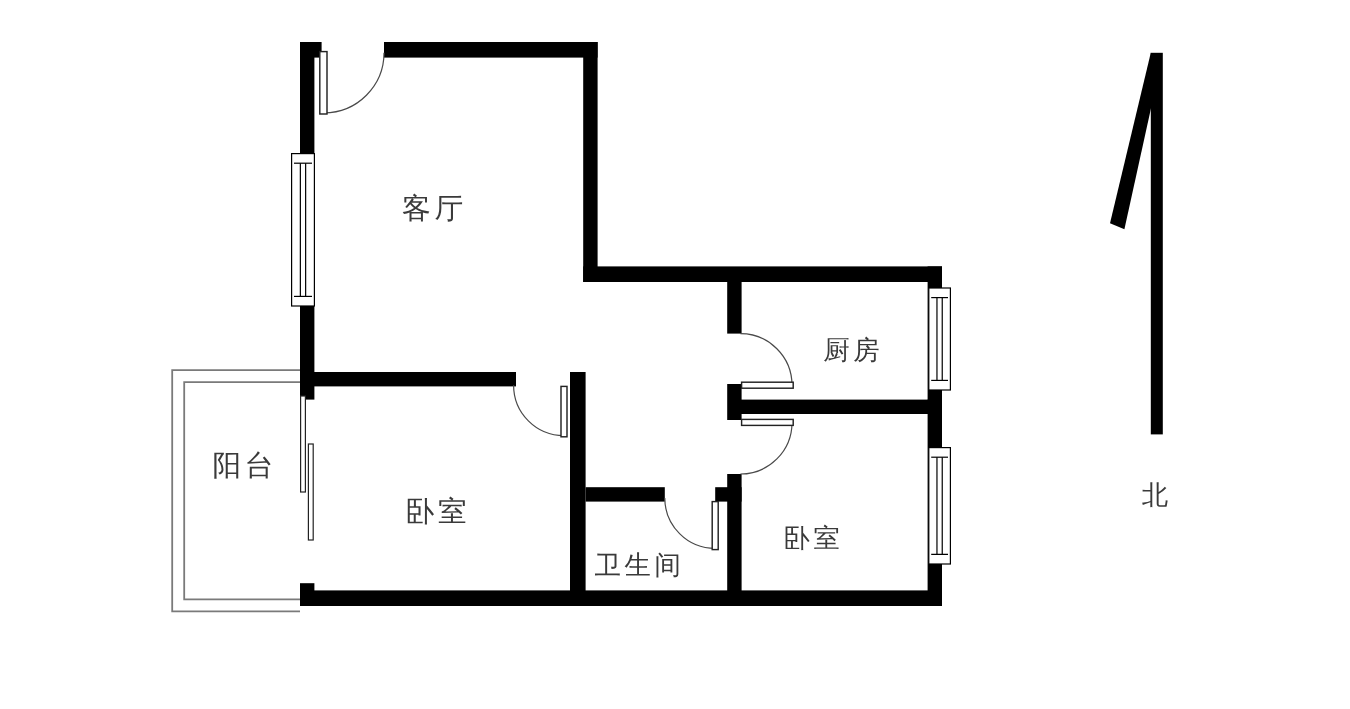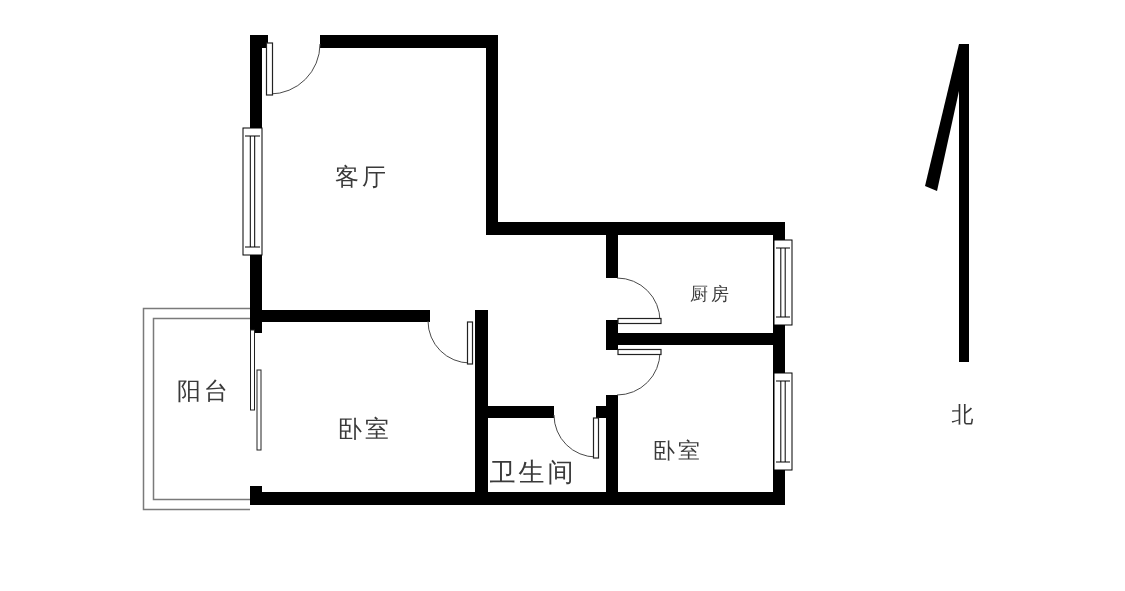--- a/index.html
+++ b/index.html
@@ -1,21 +1,21 @@
 <!DOCTYPE html>
 <html><head>
 <meta charset="utf-8">
 <style>
   html,body{margin:0;padding:0;background:#ffffff;}
   #stage{
     position:relative;
     width:1125px;height:591px;
     background:#ffffff;
     overflow:hidden;
-    font-family:Liberation Serif, serif;
+    font-family:Liberation Mono, monospace;
   }
   #plan-svg{position:absolute;left:0;top:0;}
   .room-label{
     position:absolute;
     transform:translate(-50%,-50%);
     color:#3a3a3a;
     letter-spacing:3px;
     white-space:nowrap;
     line-height:1;
     user-select:none;
@@ -70,19 +70,19 @@
       <rect x="618" y="318.5" width="43" height="5" fill="#ffffff" stroke="#222222" stroke-width="1.2"></rect>
       <path d="M 660 352 A 43 43 0 0 1 617 395" fill="none" stroke="#4a4a4a" stroke-width="1"></path>
       <rect x="618" y="349.5" width="43" height="5" fill="#ffffff" stroke="#222222" stroke-width="1.2"></rect>
       <path d="M 554 415 A 42 42 0 0 0 596 457" fill="none" stroke="#4a4a4a" stroke-width="1"></path>
       <rect x="593.5" y="418" width="5" height="40" fill="#ffffff" stroke="#222222" stroke-width="1.2"></rect>
       <rect x="959" y="44" width="10" height="318" fill="#000000"></rect>
       <polygon points="925,186 937,191 968,50 959,44" fill="#000000"></polygon>
     </svg>
 
   <div class="room-label" style="left: 362px; top: 177px; font-size: 24px;">客厅</div>
-  <div class="room-label" style="left: 711px; top: 294px; font-size: 18px;">厨房</div>
+  <div class="room-label" style="left: 711px; top: 294px; font-size: 22px;">厨房</div>
   <div class="room-label" style="left: 204px; top: 391px; font-size: 24px;">阳台</div>
   <div class="room-label" style="left: 365px; top: 429px; font-size: 24px;">卧室</div>
-  <div class="room-label" style="left: 533px; top: 473px; font-size: 26px;">卫生间</div>
+  <div class="room-label" style="left: 533px; top: 473px; font-size: 22px;">卫生间</div>
   <div class="room-label" style="left: 678px; top: 451px; font-size: 22px;">卧室</div>
   <div class="room-label" style="left: 964px; top: 415px; font-size: 22px;">北</div>
 </div>
 
 </body></html>

